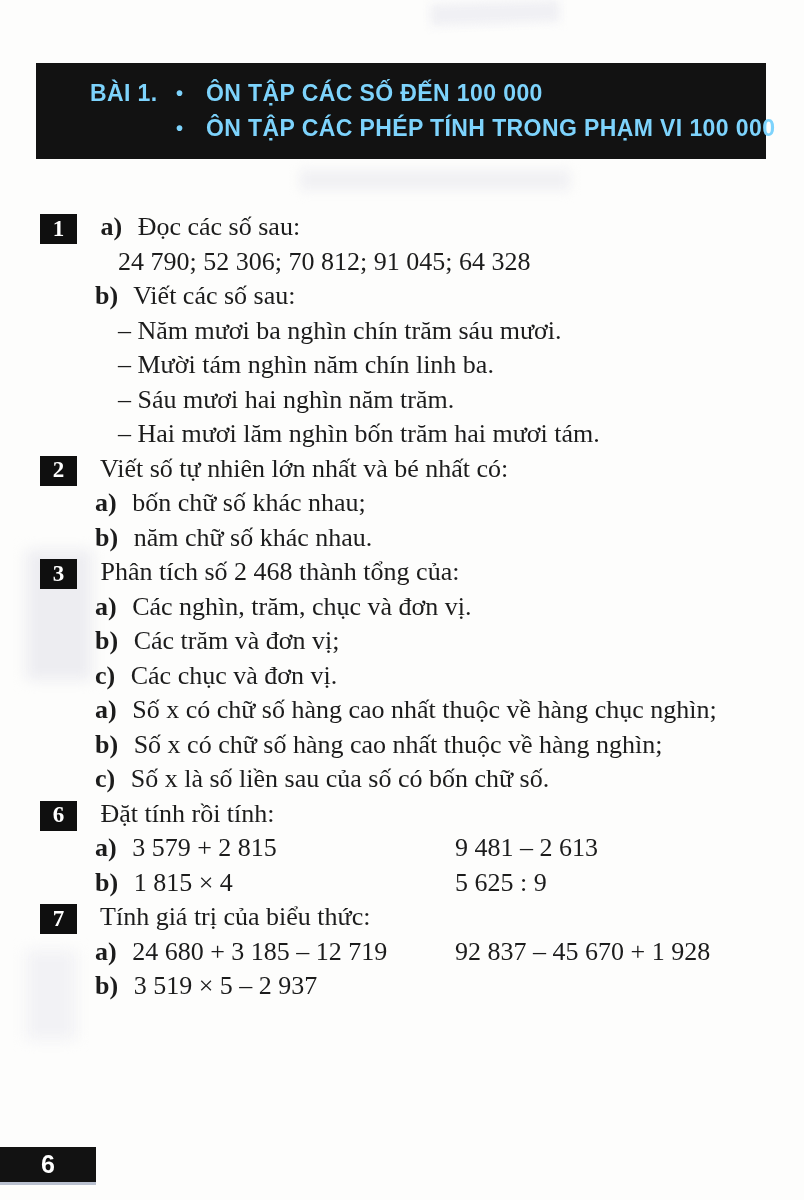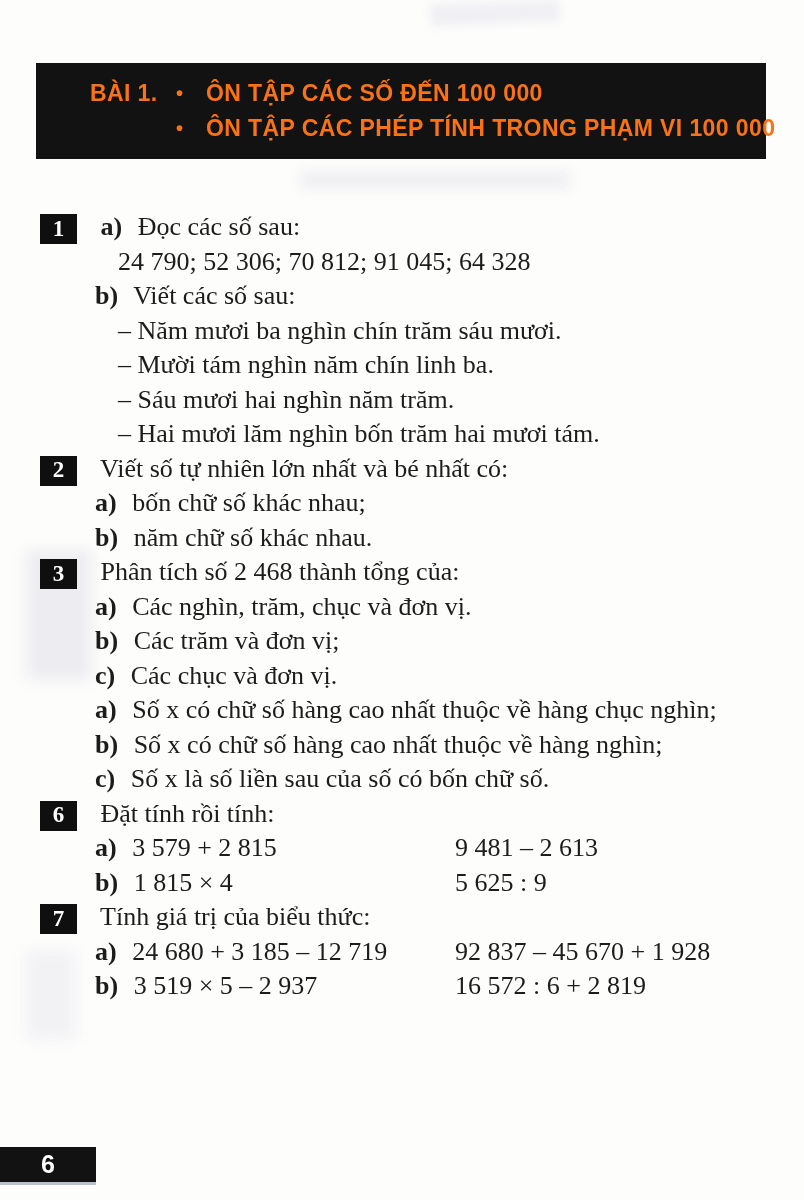--- a/index.html
+++ b/index.html
@@ -13,21 +13,21 @@
   
   .artifact { position:absolute; pointer-events:none; }
   .art-top    { left:430px; top:2px;   width:130px; height:22px; background:#f0f0f4; filter:blur(5px); transform:rotate(-2deg); }
   .art-banner { left:300px; top:170px; width:270px; height:20px; background:#f0f0f3; filter:blur(6px); }
   .art-left   { left:26px;  top:550px; width:66px;  height:130px; background:#ededf1; filter:blur(7px); }
   .art-left2  { left:26px;  top:950px; width:50px;  height:90px;  background:#f2f2f5; filter:blur(7px); }
 
   
   .lesson-banner {
     position:absolute; left:36px; top:63px; width:730px; height:96px;
-    background:#121212; color:#f97316; box-sizing:border-box;
+    background:#121212; color:#7dd3fc; box-sizing:border-box;
     display:flex; flex-direction:column; justify-content:center; gap:8px;
     padding-left:54px;
     font-family:"Liberation Sans", sans-serif; font-weight:bold;
   }
   .banner-row { display:flex; align-items:center; font-size:23px; letter-spacing:0.4px; white-space:nowrap; }
   .banner-label, .banner-spacer { width:86px; flex:0 0 86px; }
   .banner-bullet { width:30px; flex:0 0 30px; font-size:20px; }
 
   
   .content { position:absolute; left:40px; top:210px; width:734px; }
@@ -178,21 +178,20 @@
         <span class="txt">Tính giá trị của biểu thức:</span>
       </div>
       <div class="row sub">
         <span class="lbl">a)</span>
         <span class="txt">24 680 + 3 185 – 12 719</span>
         <span class="col2">92 837 – 45 670 + 1 928</span>
       </div>
       <div class="row sub">
         <span class="lbl">b)</span>
         <span class="txt">3 519 × 5 – 2 937</span>
-        <span class="col2">16 572 : 6 + 2 819</span>
       </div>
     </section>
 
   </div>
 
   <div class="page-num">
     <span>6</span>
   </div>
 
 </div>

